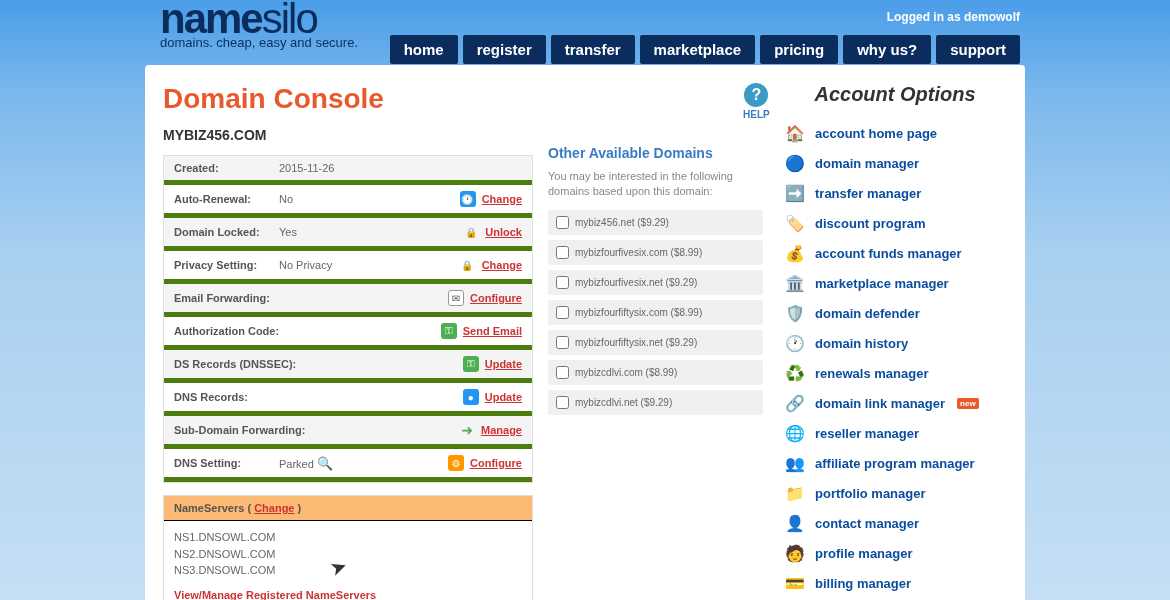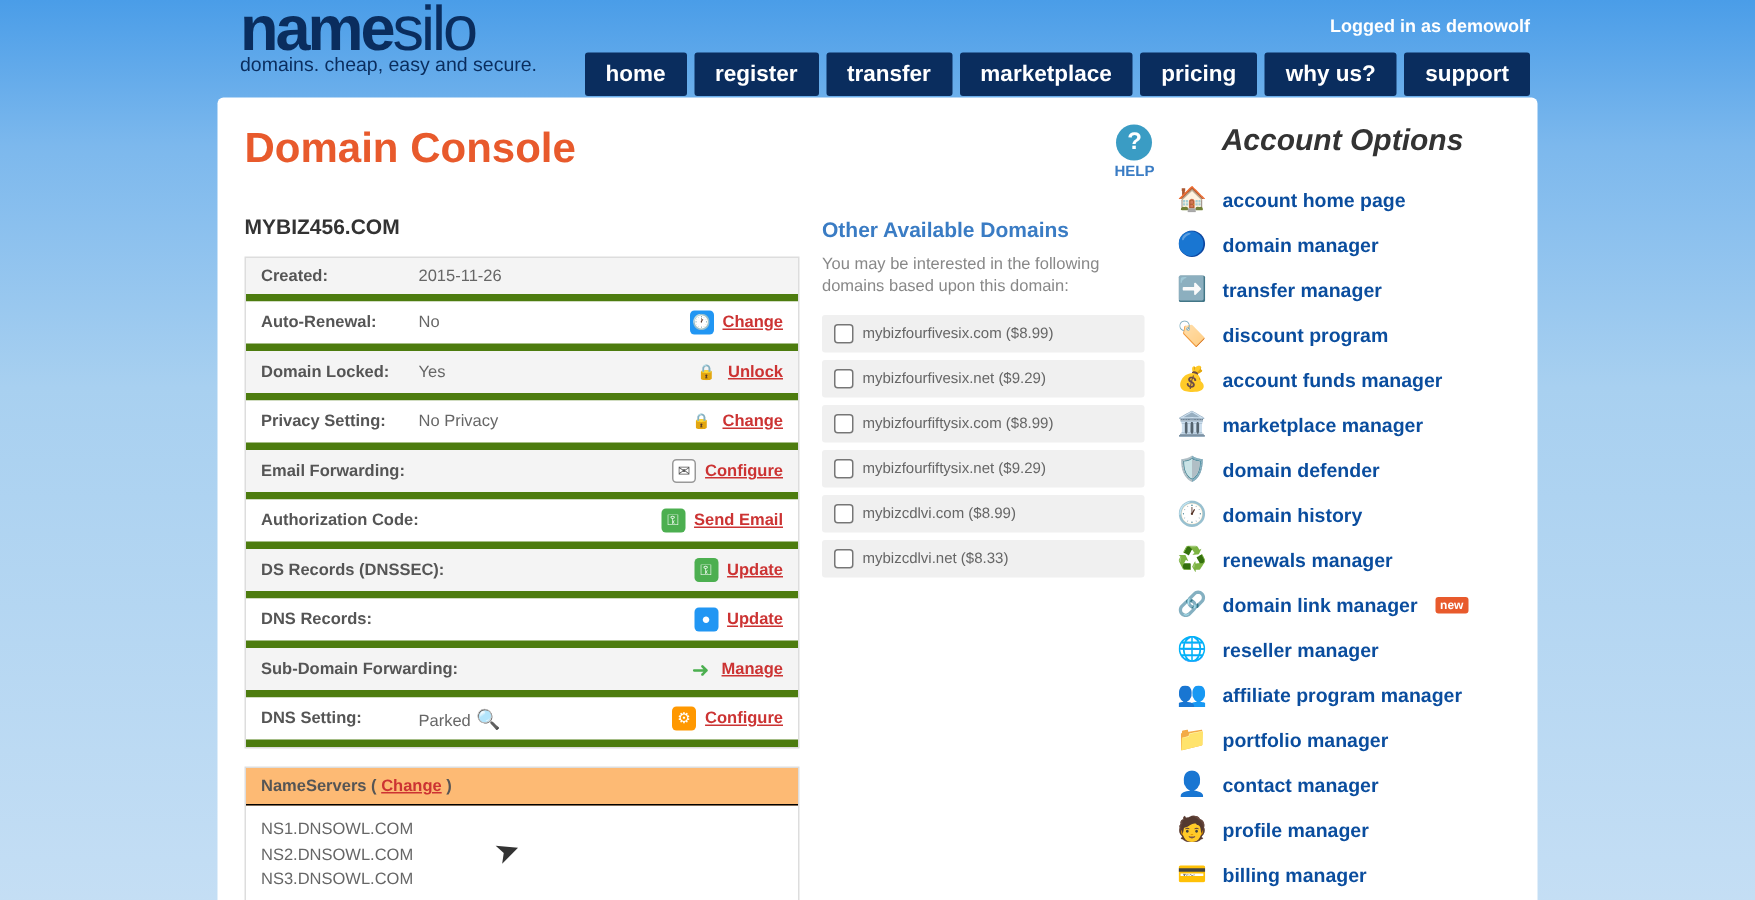--- a/index.html
+++ b/index.html
@@ -75,21 +75,21 @@
       display: flex;
       gap: 15px;
     }
     .domain-pane {
       width: 370px;
     }
     .page-title {
       color: #e85a2c;
       font-size: 28px;
       font-weight: bold;
-      margin-bottom: 28px;
+      margin-bottom: 12px;
     }
     .domain-name {
       color: #333;
       font-size: 14px;
       font-weight: bold;
       margin-bottom: 12px;
     }
     .domain-table {
       border: 1px solid #ddd;
     }
@@ -377,41 +377,45 @@
       </div>
 
     </div>
 
     <div class="other-domains">
       <div class="other-title">Other Available Domains</div>
       <div class="other-desc">You may be interested in the following domains based upon this domain:</div>
       <div id="other-list">
           <div class="domain-option">
             <input type="checkbox" style="">
+            <span>mybiz456.net ($9.29)</span>
+          </div>
+          <div class="domain-option">
+            <input type="checkbox" style="">
             <span>mybizfourfivesix.com ($8.99)</span>
           </div>
           <div class="domain-option">
             <input type="checkbox" style="">
             <span>mybizfourfivesix.net ($9.29)</span>
           </div>
           <div class="domain-option">
             <input type="checkbox" style="">
             <span>mybizfourfiftysix.com ($8.99)</span>
           </div>
           <div class="domain-option">
             <input type="checkbox" style="">
             <span>mybizfourfiftysix.net ($9.29)</span>
           </div>
           <div class="domain-option">
             <input type="checkbox" style="">
             <span>mybizcdlvi.com ($8.99)</span>
           </div>
           <div class="domain-option">
             <input type="checkbox" style="">
-            <span>mybizcdlvi.net ($8.33)</span>
+            <span>mybizcdlvi.net ($9.29)</span>
           </div>
         </div>
     </div>
   </div>
 
   <div class="sidebar">
     <div class="help-container">
       <div class="help-btn">
         <div class="help-icon">?</div>
         <span>HELP</span>

